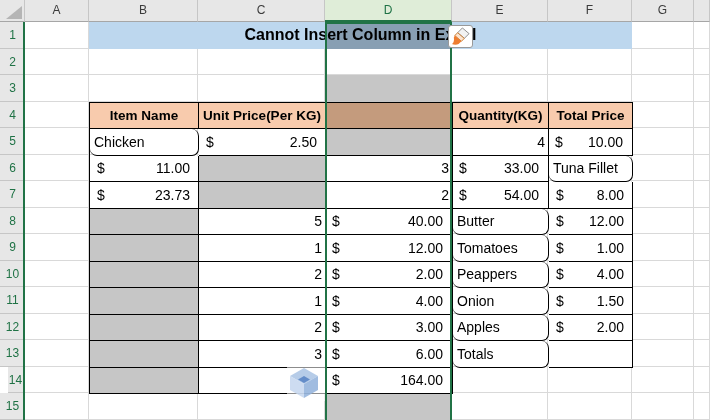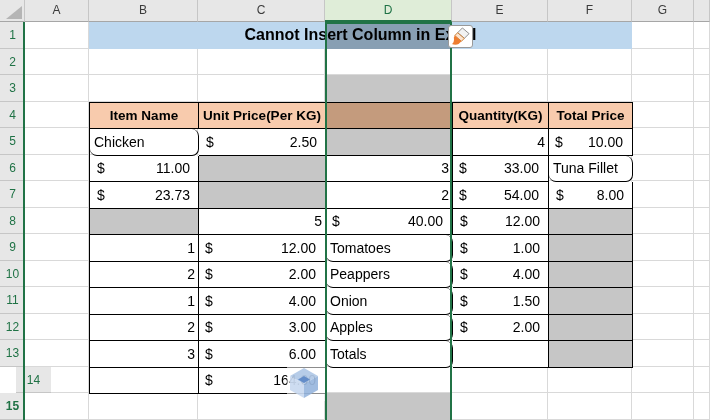--- a/index.html
+++ b/index.html
@@ -123,20 +123,21 @@
       <div class="td money c">
         <span>$</span>
         <span>8.00</span>
       </div>
       <div class="td dsel"></div>
       <div class="td qty">5</div>
       <div class="td money f">
         <span>$</span>
         <span>40.00</span>
       </div>
+      <div class="td item">Butter</div>
       <div class="td money c">
         <span>$</span>
         <span>12.00</span>
       </div>
       <div class="td dsel"></div>
       <div class="td qty">1</div>
       <div class="td money f">
         <span>$</span>
         <span>12.00</span>
       </div>
@@ -348,15 +349,15 @@
     <div class="rowhdr" style="left: 0px; top: 101.5px; width: 25px; height: 26.5px;">4</div>
     <div class="rowhdr" style="left: 0px; top: 128px; width: 25px; height: 26.5px;">5</div>
     <div class="rowhdr" style="left: 0px; top: 154.5px; width: 25px; height: 26.5px;">6</div>
     <div class="rowhdr" style="left: 0px; top: 181px; width: 25px; height: 26.5px;">7</div>
     <div class="rowhdr" style="left: 0px; top: 207.5px; width: 25px; height: 26.5px;">8</div>
     <div class="rowhdr" style="left: 0px; top: 234px; width: 25px; height: 26.5px;">9</div>
     <div class="rowhdr" style="left: 0px; top: 260.5px; width: 25px; height: 26.5px;">10</div>
     <div class="rowhdr" style="left: 0px; top: 287px; width: 25px; height: 26.5px; text-align: center;">11</div>
     <div class="rowhdr" style="left: 0px; top: 313.5px; width: 25px; height: 26.5px;">12</div>
     <div class="rowhdr" style="left: 0px; top: 340px; width: 25px; height: 26.5px;">13</div>
-    <div class="rowhdr" style="left: 16px; top: 366.5px; width: 35px; height: 26.5px;">14</div>
-    <div class="rowhdr" style="left: 0px; top: 393px; width: 25px; height: 26.5px; font-weight: bold;">15</div>
+    <div class="rowhdr" style="left: 8px; top: 366.5px; width: 15px; height: 26.5px;">14</div>
+    <div class="rowhdr" style="left: 0px; top: 393px; width: 25px; height: 26.5px;">15</div>
   </div>
 
 </body></html>

